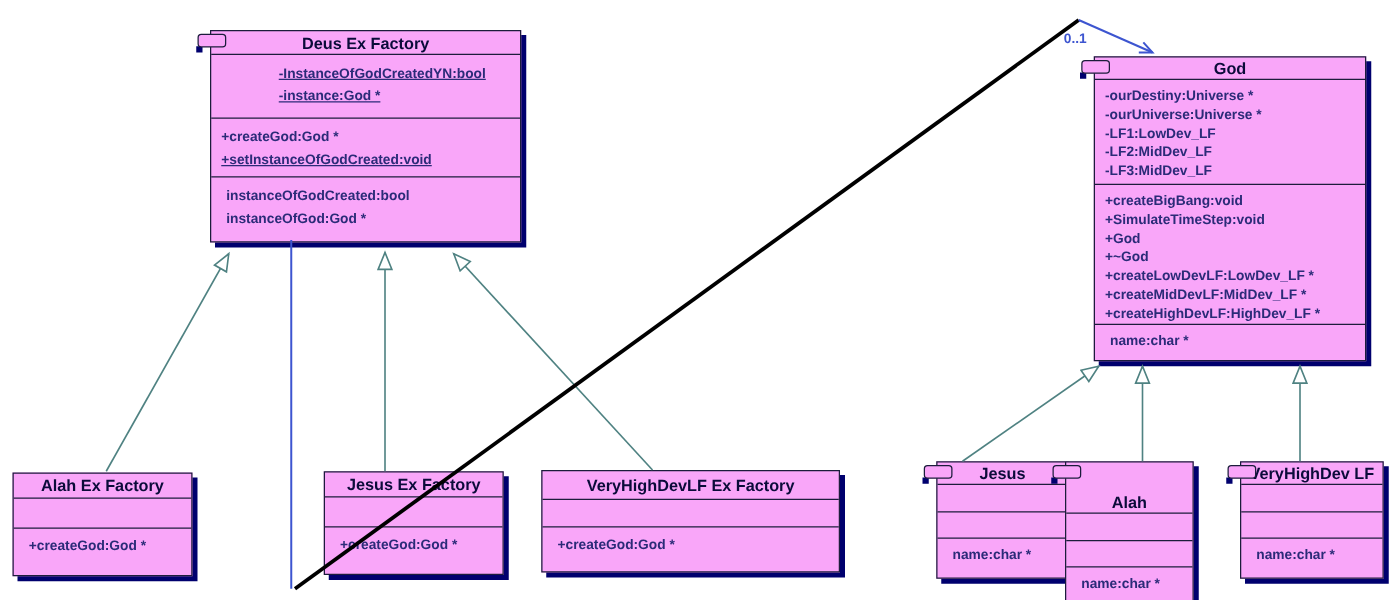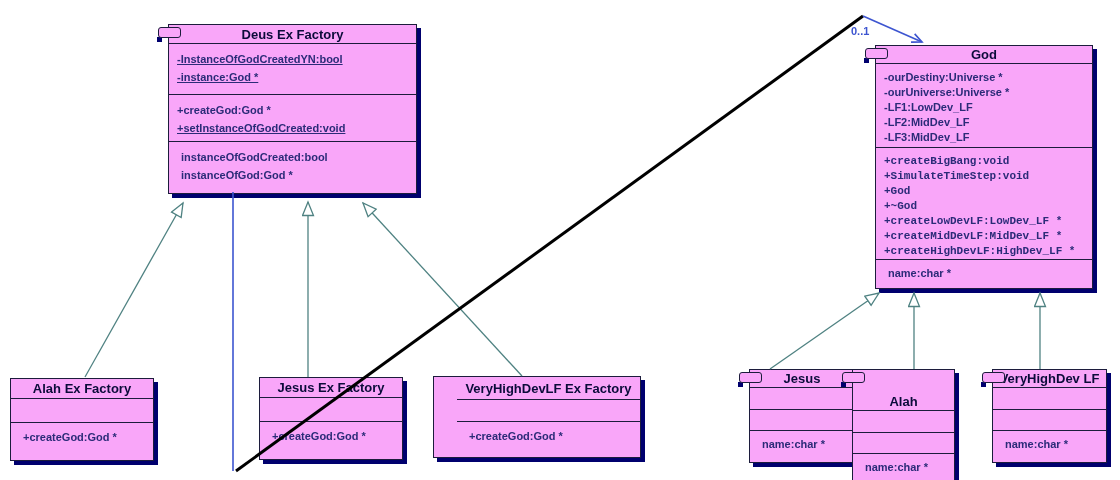--- a/index.html
+++ b/index.html
@@ -78,21 +78,21 @@
       </g>
   </svg>
   <div id="multiplicity-label" style="left: 851px; top: 25px;">0..1</div>
   <div id="nodes-layer">
       <div class="classnode" style="left: 168px; top: 24px; width: 249px;">
         <span class="classicon">
           <span class="stub"></span>
           <span class="pill"></span>
         </span>
         <div class="classtitle" style="height: 19px;">Deus Ex Factory</div>
-        <div class="classsection" style="height: 50px;">
+        <div class="classsection" style="height: 50px; padding-left: 46px;">
           <div class="member u" style="line-height: 18px;">-InstanceOfGodCreatedYN:bool</div>
           <div class="member u" style="line-height: 18px;">-instance:God *</div>
         </div>
         <div class="classsection" style="height: 47px;">
           <div class="member" style="line-height: 18px;">+createGod:God *</div>
           <div class="member u" style="line-height: 18px;">+setInstanceOfGodCreated:void</div>
         </div>
         <div class="classsection" style="height: 52px;">
           <div class="member" style="line-height: 18px;">instanceOfGodCreated:bool</div>
           <div class="member" style="line-height: 18px;">instanceOfGod:God *</div>
@@ -104,21 +104,21 @@
           <span class="pill"></span>
         </span>
         <div class="classtitle" style="height: 18px;">God</div>
         <div class="classsection" style="height: 83px;">
           <div class="member" style="line-height: 15px;">-ourDestiny:Universe *</div>
           <div class="member" style="line-height: 15px;">-ourUniverse:Universe *</div>
           <div class="member" style="line-height: 15px;">-LF1:LowDev_LF</div>
           <div class="member" style="line-height: 15px;">-LF2:MidDev_LF</div>
           <div class="member" style="line-height: 15px;">-LF3:MidDev_LF</div>
         </div>
-        <div class="classsection" style="height: 112px; font-family: Liberation Mono, monospace;">
+        <div class="classsection" style="height: 112px;">
           <div class="member" style="line-height: 15px;">+createBigBang:void</div>
           <div class="member" style="line-height: 15px;">+SimulateTimeStep:void</div>
           <div class="member" style="line-height: 15px;">+God</div>
           <div class="member" style="line-height: 15px;">+~God</div>
           <div class="member" style="line-height: 15px;">+createLowDevLF:LowDev_LF *</div>
           <div class="member" style="line-height: 15px;">+createMidDevLF:MidDev_LF *</div>
           <div class="member" style="line-height: 15px;">+createHighDevLF:HighDev_LF *</div>
         </div>
         <div class="classsection" style="height: 29px;">
           <div class="member" style="line-height: 15px;">name:char *</div>
@@ -131,21 +131,21 @@
           <div class="member" style="line-height: 16px;">+createGod:God *</div>
         </div>
       </div>
       <div class="classnode" style="left: 259px; top: 377px; width: 144px;">
         <div class="classtitle" style="height: 20px;">Jesus Ex Factory</div>
         <div class="classsection" style="height: 23px;"></div>
         <div class="classsection" style="height: 38px;">
           <div class="member" style="line-height: 16px;">+createGod:God *</div>
         </div>
       </div>
-      <div class="classnode" style="left: 433px; top: 376px; width: 208px; padding-left: 23px;">
+      <div class="classnode" style="left: 433px; top: 376px; width: 239px;">
         <div class="classtitle" style="height: 23px;">VeryHighDevLF Ex Factory</div>
         <div class="classsection" style="height: 21px;"></div>
         <div class="classsection" style="height: 36px;">
           <div class="member" style="line-height: 16px;">+createGod:God *</div>
         </div>
       </div>
       <div class="classnode" style="left: 749px; top: 369px; width: 106px;">
         <span class="classicon">
           <span class="stub"></span>
           <span class="pill"></span>

